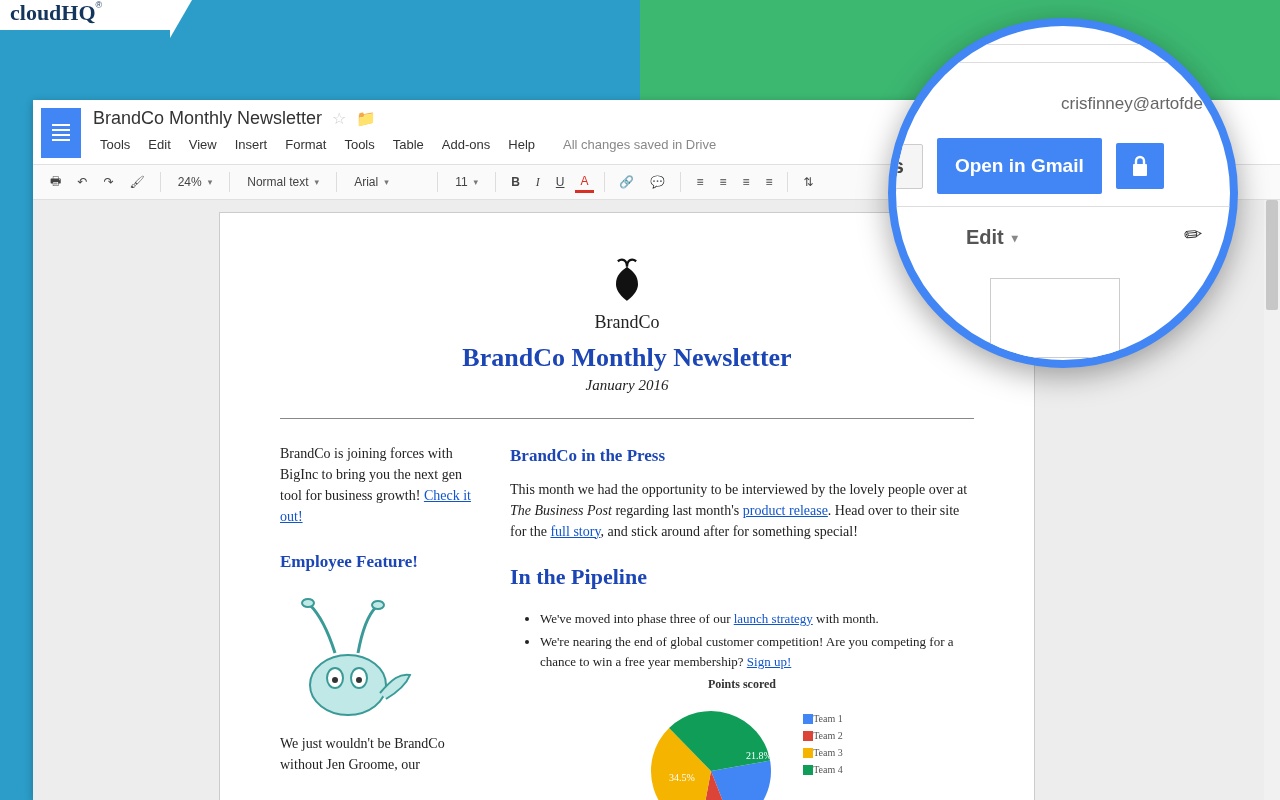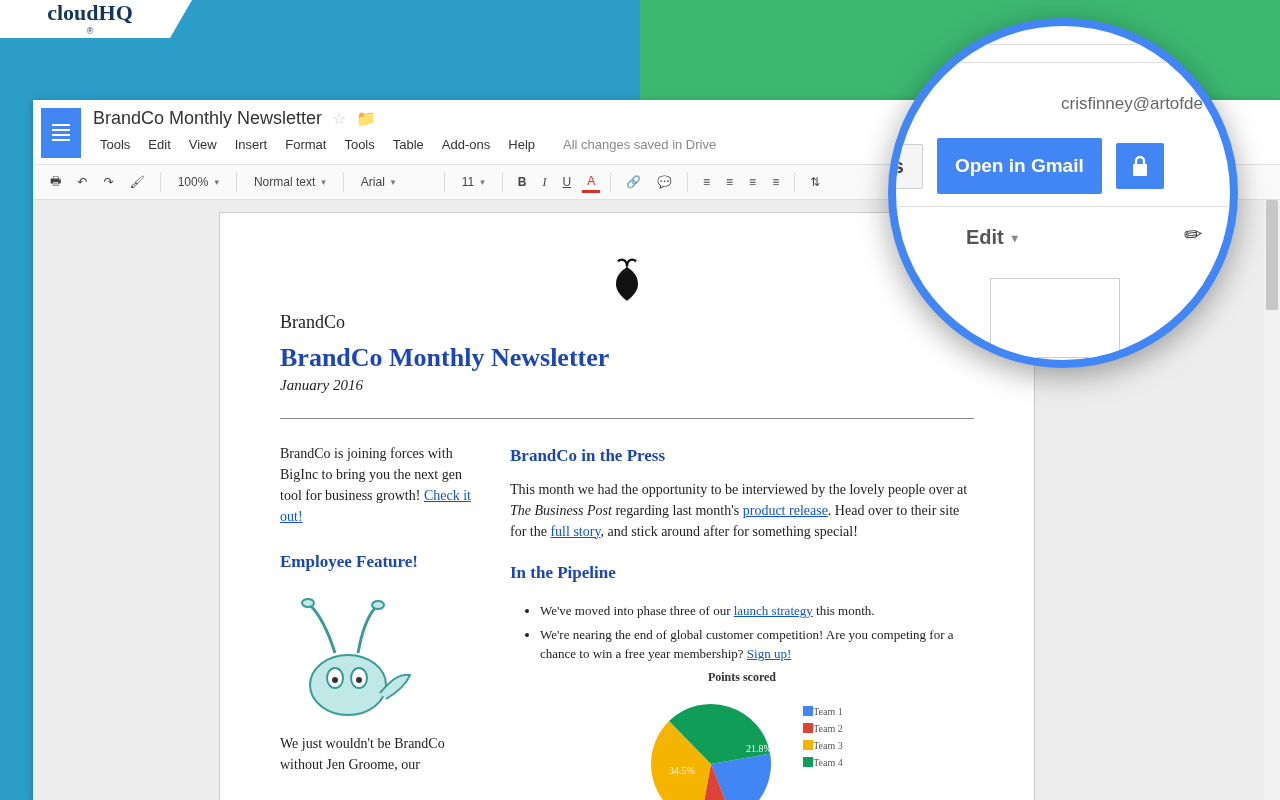--- a/index.html
+++ b/index.html
@@ -1,21 +1,21 @@
 <!DOCTYPE html>
 <html><head>
 <meta charset="utf-8">
 <style>
 * { margin:0; padding:0; box-sizing:border-box; }
 body { width:1280px; height:800px; overflow:hidden; position:relative; font-family:Arial,sans-serif; }
 .bg { position:absolute; inset:0; }
 .bg-left { position:absolute; left:0; top:0; width:640px; height:800px; background:#2b9dc8; }
 .bg-right { position:absolute; right:0; top:0; width:640px; height:800px; background:#3cb871; }
 
-.logo-tab { position:absolute; left:0; top:0; width:170px; height:38px; background:#fff; display:flex; align-items:center; padding-left:10px;flex-direction:column; }
+.logo-tab { position:absolute; left:0; top:0; width:170px; height:30px; background:#fff; display:flex; padding-left:10px; }
 .logo-tab::after { content:""; position:absolute; right:-22px; top:0; width:0; height:0; border-top:0 solid transparent; border-bottom:38px solid transparent; border-left:22px solid #fff; }
 .logo-tab span { font-family:Georgia,serif; font-weight:bold; color:#14365d; font-size:22px; }
 .logo-tab sup { font-size:9px; color:#14365d; }
 
 .docframe { position:absolute; left:33px; top:100px; width:1247px; height:700px; background:#fff; box-shadow:0 2px 8px rgba(0,0,0,0.25); }
 
 .titlebar { height:64px; display:flex; align-items:flex-start; padding:8px 0 0 0; }
 .doc-icon { width:40px; height:50px; background:#4285f4; margin:0 12px 0 8px; display:flex; align-items:center; justify-content:center; }
 .doc-icon-inner { width:18px; height:2px; background:#fff; box-shadow:0 -5px 0 #fff,0 5px 0 #fff,0 10px 0 #fff; margin-top:-6px; }
 .title-area { display:flex; flex-direction:column; }
@@ -28,34 +28,34 @@
 .save-status { color:#888; margin-left:10px; }
 
 .toolbar { height:36px; border-top:1px solid #e0e0e0; border-bottom:1px solid #e0e0e0; background:#fafafa; display:flex; align-items:center; padding:0 12px; gap:6px; font-size:12px; color:#444; }
 .tb-sep { width:1px; height:20px; background:#ddd; margin:0 4px; }
 .tb-btn { padding:3px 5px; cursor:pointer; display:flex; align-items:center; gap:3px; }
 .tb-dd { display:flex; align-items:center; gap:4px; border:1px solid transparent; padding:2px 6px; }
 .tb-dd::after { content:"▾"; font-size:9px; color:#777; margin-left:2px; }
 
 .canvas { position:absolute; top:100px; left:0; right:0; bottom:0; background:#ededed; overflow:hidden; }
 .page { position:absolute; left:186px; top:12px; width:816px; background:#fff; border:1px solid #ccc; padding:40px 60px 0 60px; min-height:1000px; }
-.page-header { font-family:Georgia,'Times New Roman',serif; }
+.page-header { text-align:center; font-family:Georgia,'Times New Roman',serif; }
 .brandco-logo { width:60px; height:55px; margin:0 auto 4px; position:relative; }
 .brandco-logo svg { width:60px; height:55px; }
 .brandco-name { font-family:Georgia,serif; font-size:18px; color:#222; margin-top:2px; }
 .page-title { font-family:Georgia,serif; color:#1c46b5; font-size:26px; font-weight:bold; margin-top:10px; }
 .page-date { font-family:Georgia,serif; font-style:italic; font-size:15px; color:#222; margin-top:4px; }
 .hr { border:none; border-top:1px solid #888; margin:24px 0; }
 .cols { display:flex; gap:30px; font-family:Georgia,serif; font-size:14px; color:#222; line-height:1.5; }
 .col-l { width:200px; }
 .col-r { flex:1; }
 .sec-h { color:#1c46b5; font-size:17px; font-weight:bold; margin-bottom:10px; font-family:Georgia,serif; }
 .link { color:#1155cc; text-decoration:underline; }
 .ital { font-style:italic; }
-.pipeline-h { color:#1c46b5; font-size:17px; font-weight:bold; margin-top:18px; margin-bottom:16px; }
+.pipeline-h { color:#1c46b5; font-size:22px; font-weight:bold; margin-top:18px; margin-bottom:16px; }
 .pipe-list { margin-left:30px; font-size:13px; }
 .pipe-list li { margin-bottom:4px; }
 .chart-area { margin-top:18px; display:flex; align-items:flex-start; justify-content:center; gap:22px; }
 .chart-title { text-align:center; font-size:12px; font-weight:bold; color:#333; margin-bottom:6px; }
 .legend { font-size:10px; color:#555; }
 .legend-row { display:flex; align-items:center; gap:0; margin-bottom:2px; }
 .legend-sw { width:10px; height:10px; }
 
 .emp-img { width:145px; height:130px; margin-top:18px; margin-bottom:10px; }
 .emp-img svg { width:145px; height:130px; }
@@ -117,21 +117,21 @@
       </div>
     </div>
   </div>
 
   <div class="toolbar">
     <span class="tb-btn">🖶</span>
     <span class="tb-btn">↶</span>
     <span class="tb-btn">↷</span>
     <span class="tb-btn">🖌</span>
     <div class="tb-sep"></div>
-    <span class="tb-dd">100%</span>
+    <span class="tb-dd">24%</span>
     <div class="tb-sep"></div>
     <span class="tb-dd">Normal text</span>
     <div class="tb-sep"></div>
     <span class="tb-dd" style="min-width:80px">Arial</span>
     <div class="tb-sep"></div>
     <span class="tb-dd">11</span>
     <div class="tb-sep"></div>
     <span class="tb-btn" style="font-weight:bold">B</span>
     <span class="tb-btn" style="font-style:italic;font-family:serif">I</span>
     <span class="tb-btn" style="text-decoration:underline">U</span>
@@ -180,21 +180,21 @@
                 <path d="M100 100 C112 86 120 80 130 82 C126 92 116 100 106 106" fill="#bfe8e6" stroke="#3a9a97" stroke-width="2"></path>
               </svg>
           </div>
           <p>We just wouldn't be BrandCo without Jen Groome, our</p>
         </div>
         <div class="col-r">
           <div class="sec-h">BrandCo in the Press</div>
           <p><span>This month we had the opportunity to be interviewed by the lovely people over at </span><span class="ital">The Business Post</span><span> regarding last month's </span><a class="link">product release</a><span>. Head over to their site for the </span><a class="link">full story</a><span>, and stick around after for something special!</span></p>
           <div class="pipeline-h">In the Pipeline</div>
           <ul class="pipe-list">
-            <li><span>We've moved into phase three of our </span><a class="link">launch strategy</a><span> this month.</span></li>
+            <li><span>We've moved into phase three of our </span><a class="link">launch strategy</a><span> with month.</span></li>
             <li><span>We're nearing the end of global customer competition! Are you competing for a chance to win a free year membership? </span><a class="link">Sign up!</a></li>
           </ul>
           <div>
             <div class="chart-title">Points scored</div>
             <div class="chart-area">
               <div id="pie"><svg width="140" height="75" viewBox="0 0 140 75" style="overflow:visible">
                     <path d="M70 60 L129.0884651807325 49.58110933998418 A60 60 0 0 1 91.93300670951315 115.84749964573572 Z" fill="#4285f4"></path>
                     <path d="M70 60 L91.93300670951315 115.84749964573572 A60 60 0 0 1 58.93139159179047 118.97021203883969 Z" fill="#db4437"></path>
                     <path d="M70 60 L58.93139159179047 118.97021203883969 A60 60 0 0 1 28.076856258857923 17.076230141569113 Z" fill="#f4b400"></path>
                     <path d="M70 60 L28.076856258857923 17.076230141569113 A60 60 0 0 1 129.08846518073247 49.581109339984124 Z" fill="#0f9d58"></path>

